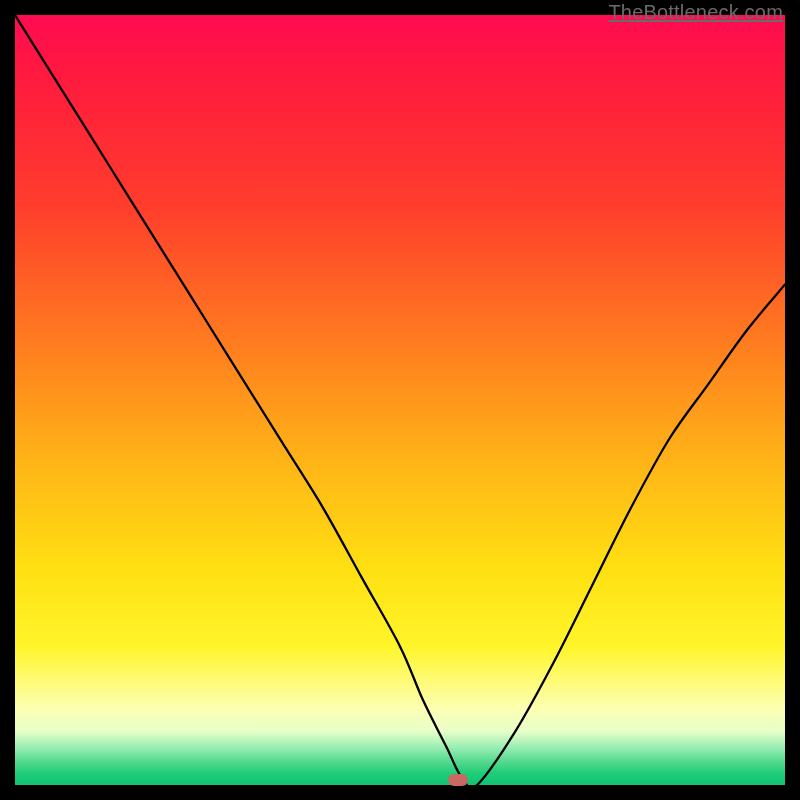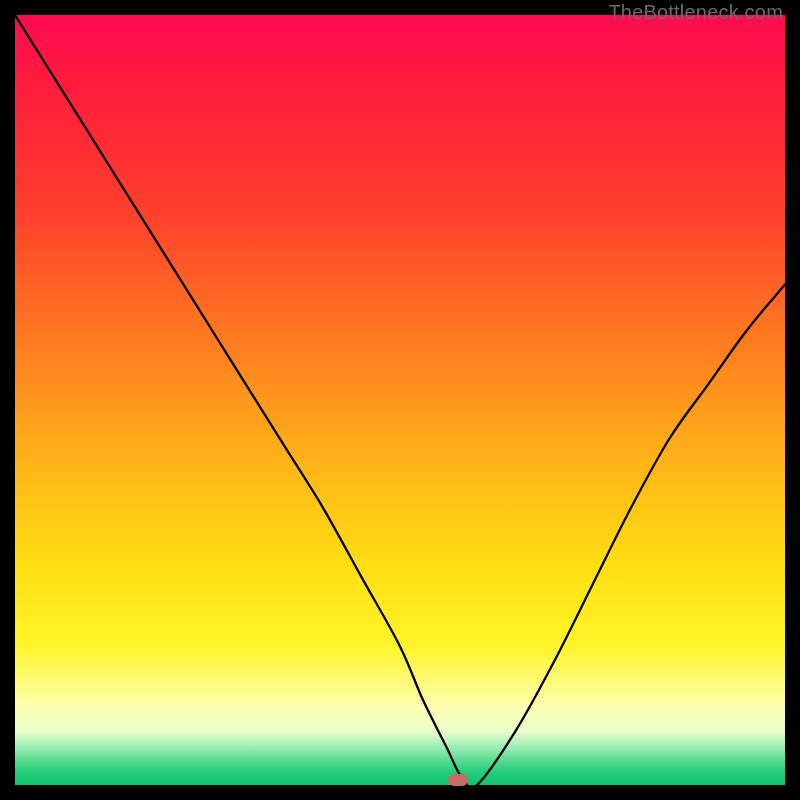--- a/index.html
+++ b/index.html
@@ -42,20 +42,21 @@
   }
   .watermark {
     position: absolute;
     top: 1px;
     right: 17px;
     color: #6b6b6b;
     font-size: 20px;
     font-weight: 500;
     letter-spacing: 0.2px;
     user-select: none;
+    text-decoration: underline;
   }
   svg.curve {
     position: absolute;
     left: 0;
     top: 0;
     width: 770px;
     height: 770px;
   }
   .curve path {
     fill: none;

